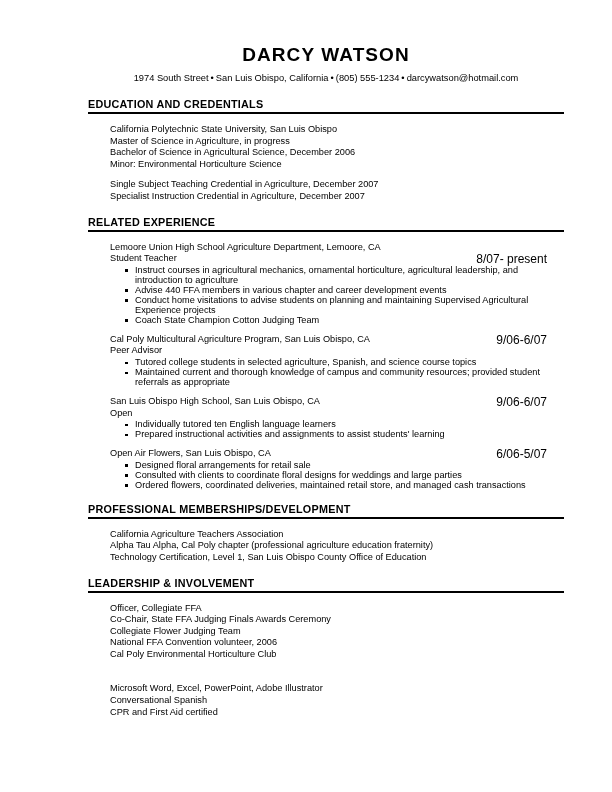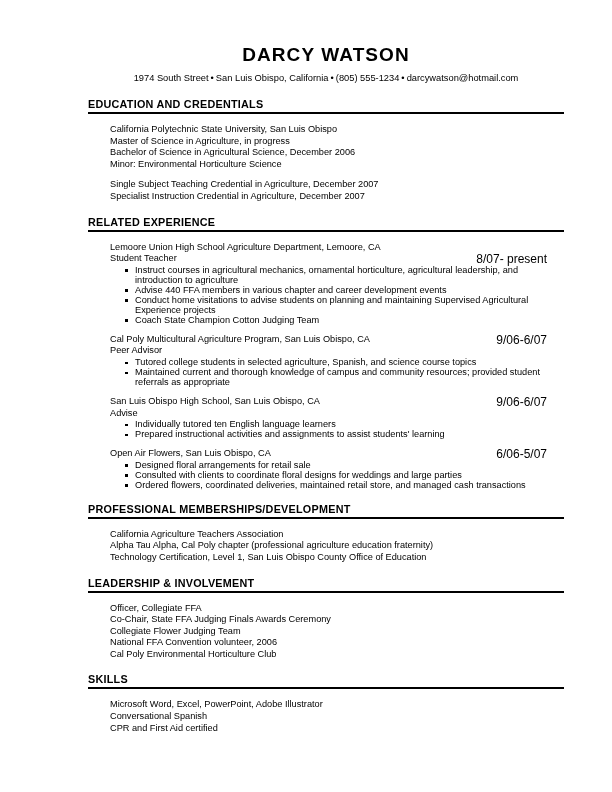--- a/index.html
+++ b/index.html
@@ -169,21 +169,21 @@
             <li>Maintained current and thorough knowledge of campus and community resources; provided student referrals as appropriate</li>
           </ul>
         </div>
         <div class="entry-gap"></div>
 
         <div class="entry">
           <div class="entry-head">
             <span>San Luis Obispo High School, San Luis Obispo, CA</span>
             <span class="entry-date">9/06-6/07</span>
           </div>
-          <div class="entry-head">Advise</div>
+          <div class="entry-head">Open</div>
           <ul class="bullets">
             <li>Individually tutored ten English language learners</li>
             <li>Prepared instructional activities and assignments to assist students' learning</li>
           </ul>
         </div>
         <div class="entry-gap"></div>
 
         <div class="entry">
           <div class="entry-head">
             <span>Open Air Flowers, San Luis Obispo, CA</span>
@@ -213,21 +213,20 @@
       <div class="section-body">
         <div class="line">Officer, Collegiate FFA</div>
         <div class="line">Co-Chair, State FFA Judging Finals Awards Ceremony</div>
         <div class="line">Collegiate Flower Judging Team</div>
         <div class="line">National FFA Convention volunteer, 2006</div>
         <div class="line">Cal Poly Environmental Horticulture Club</div>
       </div>
     </div>
 
     <div class="section">
-      <div class="section-title">SKILLS</div>
       <div class="section-body">
         <div class="line">Microsoft Word, Excel, PowerPoint, Adobe Illustrator</div>
         <div class="line">Conversational Spanish</div>
         <div class="line">CPR and First Aid certified</div>
       </div>
     </div>
 
   </div>
 </div>
 

